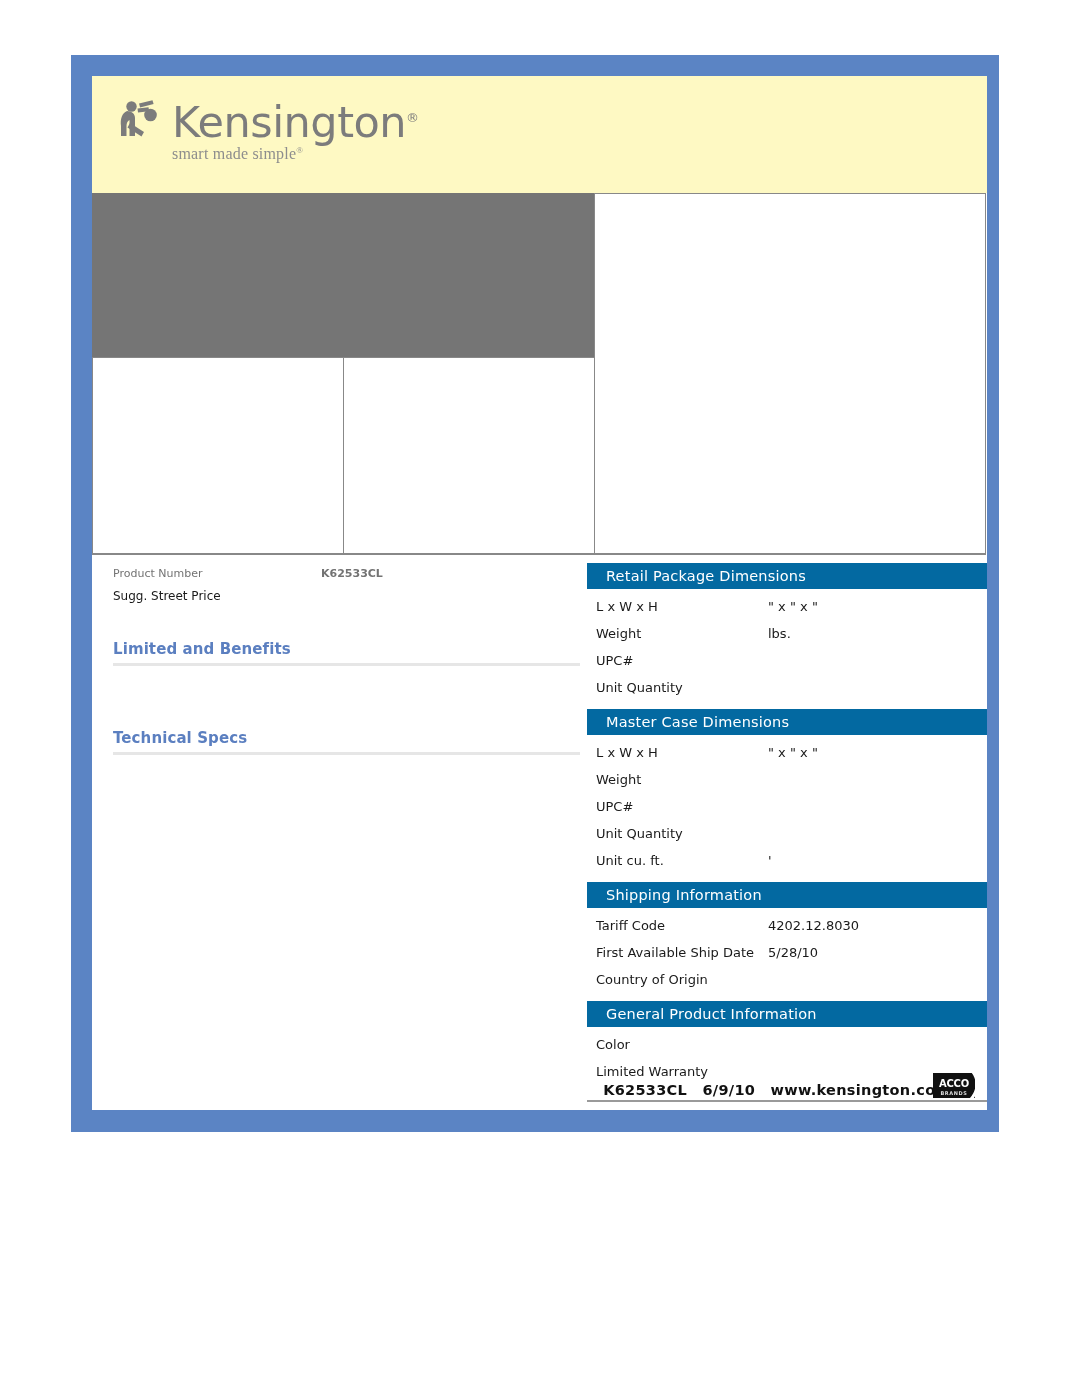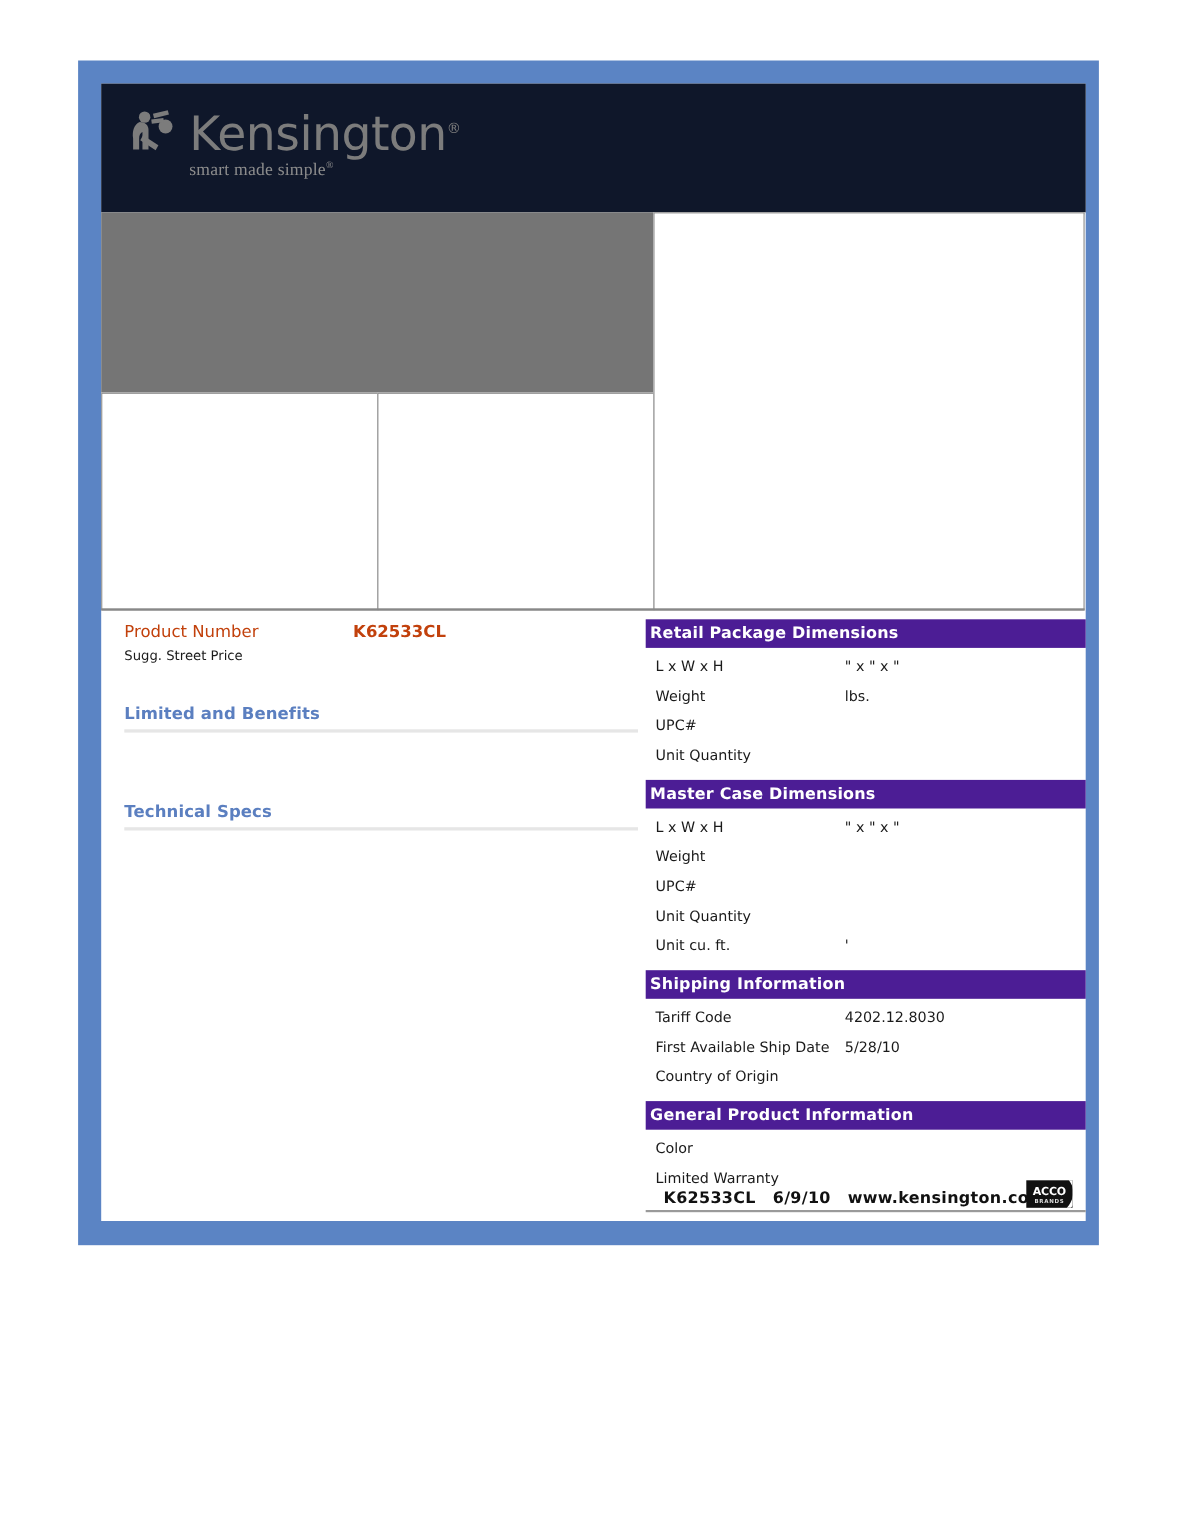--- a/index.html
+++ b/index.html
@@ -39,21 +39,21 @@
     box-sizing: border-box;
   }
 
   
   .logo-band {
     position: absolute;
     left: 0;
     top: 0;
     width: 100%;
     height: 117px;
-    background: #0f172a;
+    background: #fef9c3;
     box-sizing: border-box;
     padding-left: 16px;
   }
   .logo-wrap {
     position: absolute;
     left: 25px;
     top: 20px;
     display: block;
   }
   .logo-row {
@@ -138,22 +138,22 @@
 
   
   .col-left {
     position: absolute;
     left: 21px;
     top: 0;
     width: 467px;
   }
   .pn-row {
     display: flex;
-    font-size: 15px;
-    color: #c2410c;
+    font-size: 11px;
+    color: #737373;
     line-height: 22px;
   }
   .pn-label { width: 208px; }
   .pn-value { font-weight: bold; }
   .price-row {
     font-size: 12px;
     color: #1a1a1a;
     line-height: 22px;
   }
 
@@ -170,25 +170,25 @@
   .lbody.specs { min-height: 380px; }
 
   
   .col-right {
     position: absolute;
     left: 495px;
     top: 0;
     width: 400px;
   }
   .sec-head {
-    background: #4c1d95;
+    background: #0369a1;
     color: #ffffff;
     font-size: 14.5px;
-    font-weight: bold;
-    padding: 4px 0 4px 4px;
+    font-weight: normal;
+    padding: 4px 0 4px 19px;
     letter-spacing: 0.2px;
     line-height: 18px;
   }
   .sec-body { padding: 4px 0 8px 0; }
   .srow {
     display: flex;
     font-size: 13px;
     color: #1a1a1a;
     line-height: 18px;
     padding: 5px 0 4px 9px;

